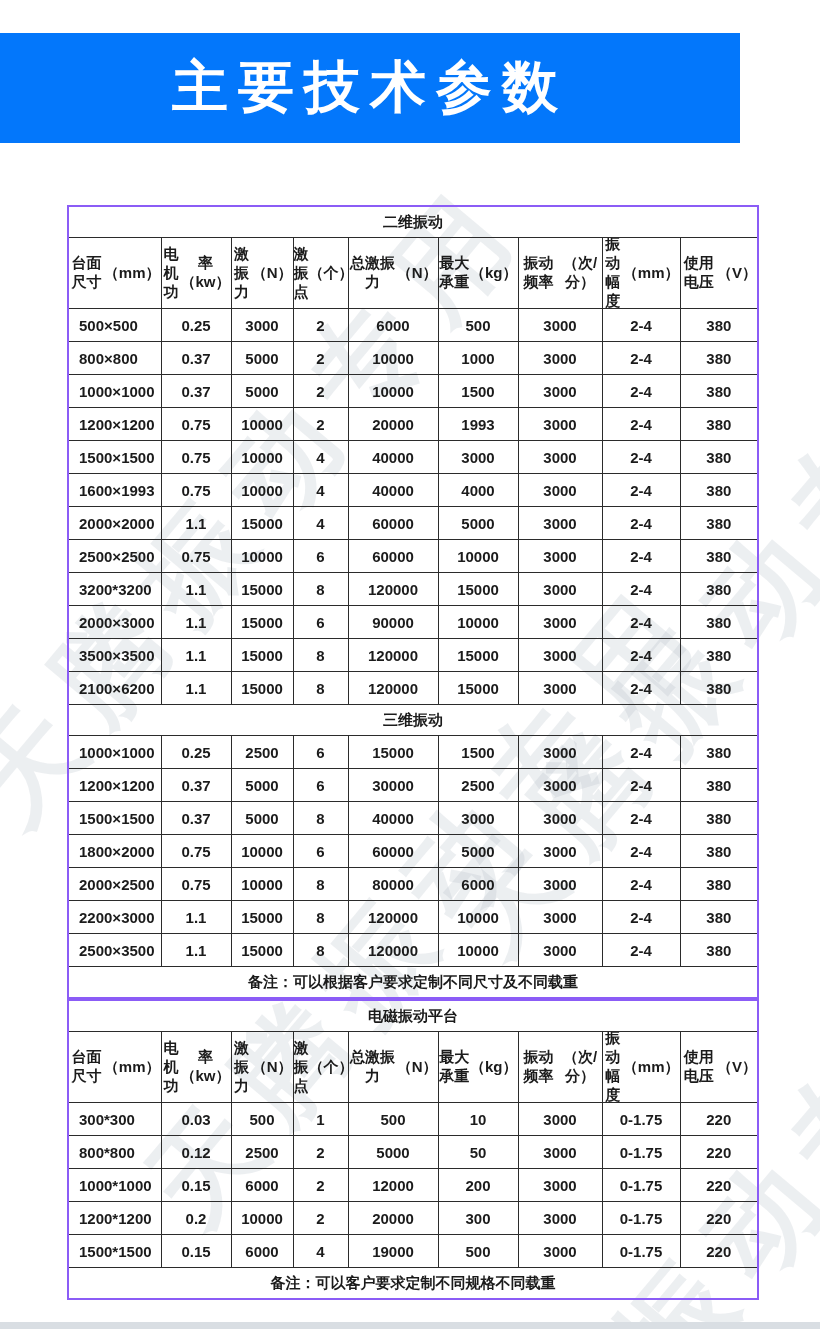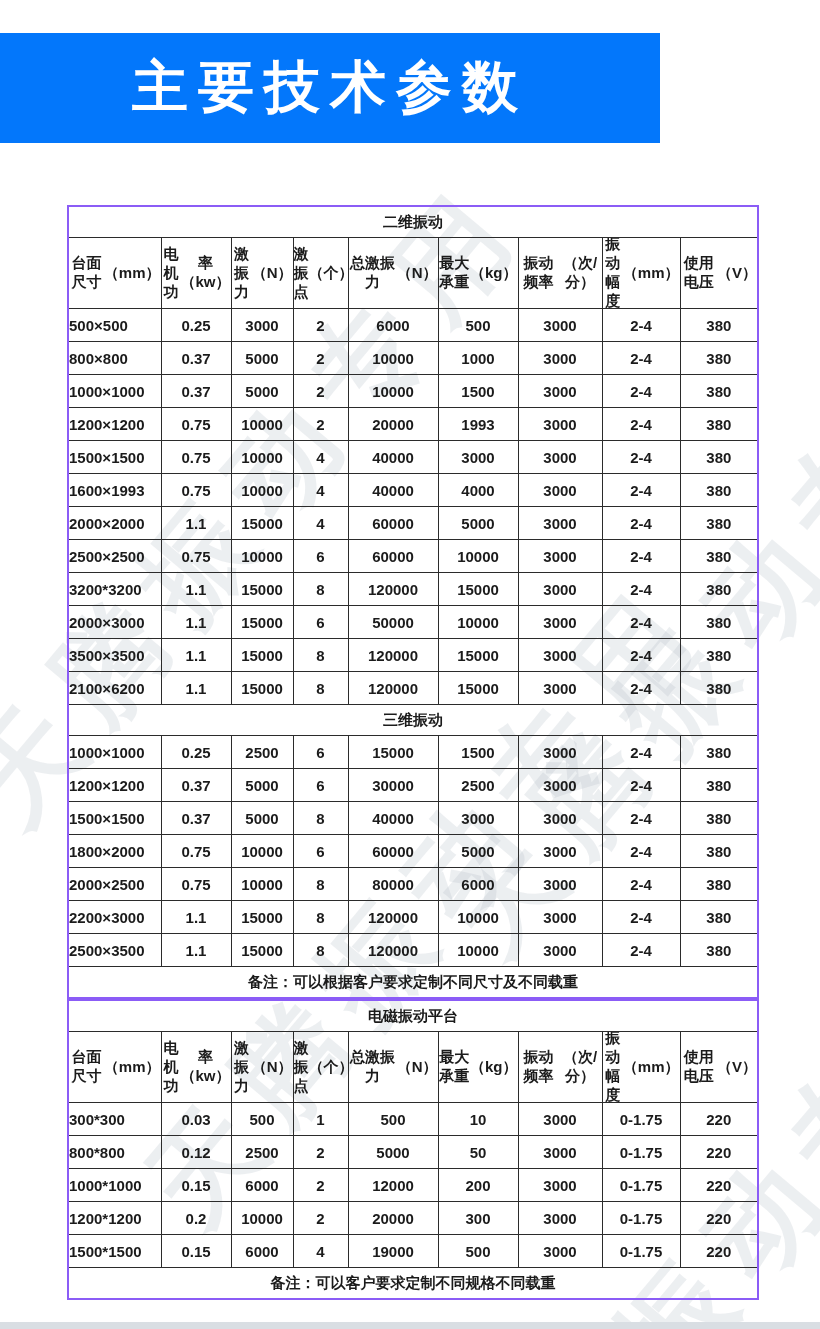--- a/index.html
+++ b/index.html
@@ -1,21 +1,21 @@
 <!DOCTYPE html>
 <html><head>
 <meta charset="utf-8">
 <style>
   html,body{margin:0;padding:0;background:#fff;}
   .page{
     position:relative;width:820px;height:1329px;overflow:hidden;background:#fff;
     font-family:"Liberation Sans","DejaVu Sans",sans-serif;
   }
   .banner{
-    position:absolute;left:0;top:33px;width:660px;height:110px;
+    position:absolute;left:0;top:33px;width:740px;height:110px;
     display:flex;align-items:center;justify-content:center;
   }
   .banner h1{
     margin:0;color:#ffffff;font-size:56px;font-weight:bold;letter-spacing:10px;
   }
   .watermark{
     position:absolute;color:#aeb8c2;opacity:.22;font-size:110px;font-weight:bold;
     white-space:nowrap;transform:rotate(-50deg);letter-spacing:22px;pointer-events:none;
     z-index:0;
   }
@@ -32,21 +32,21 @@
     border:1px solid #2b2b2b;font-weight:bold;color:#1b1b1b;
     text-align:center;vertical-align:middle;font-size:15px;padding:0;
     overflow:hidden;
   }
   tr.title-row td{height:30px;}
   tr.header-row td{height:70px;}
   tr.header-row td .hwrap{
     height:70px;display:flex;flex-direction:row;justify-content:space-evenly;align-items:center;
   }
   tr.data-row td{height:32px;}
-  tr.data-row td.first{text-align:left;}
+  tr.data-row td.first{text-align:left;padding-left:10px;}
   tr.note-row td{height:30px;}
   .footer-strip{
     position:absolute;left:0;bottom:0;width:820px;height:7px;background:#d9dee3;z-index:2;
   }
 </style>
 </head>
 <body>
 
 <div class="page">
 
@@ -229,21 +229,21 @@
             <td>15000</td>
             <td>3000</td>
             <td>2-4</td>
             <td>380</td>
           </tr>
           <tr class="data-row">
             <td class="first">2000×3000</td>
             <td>1.1</td>
             <td>15000</td>
             <td>6</td>
-            <td>50000</td>
+            <td>90000</td>
             <td>10000</td>
             <td>3000</td>
             <td>2-4</td>
             <td>380</td>
           </tr>
           <tr class="data-row">
             <td class="first">3500×3500</td>
             <td>1.1</td>
             <td>15000</td>
             <td>8</td>

